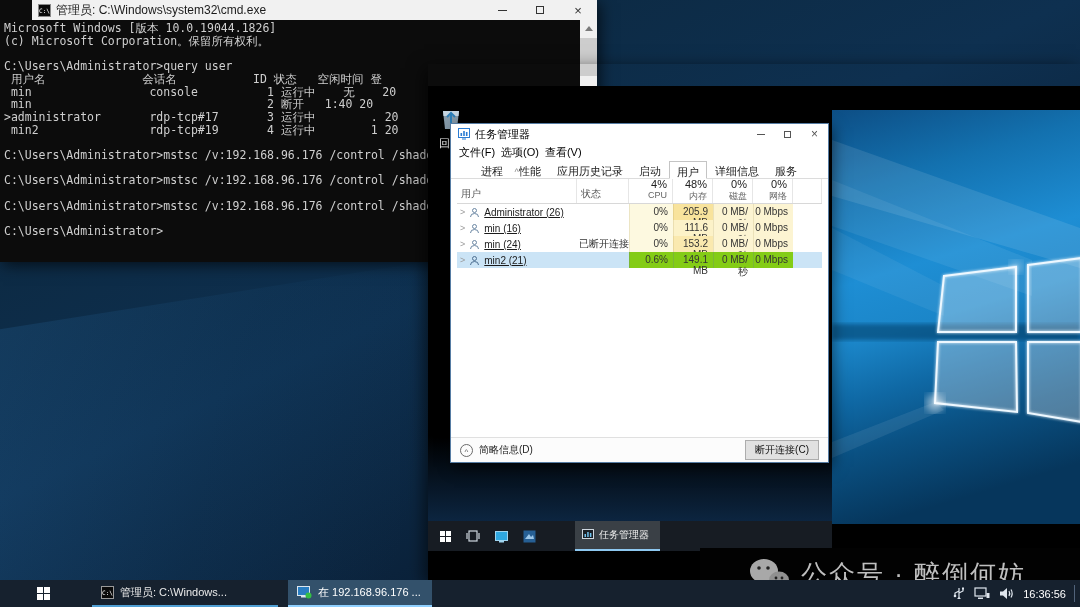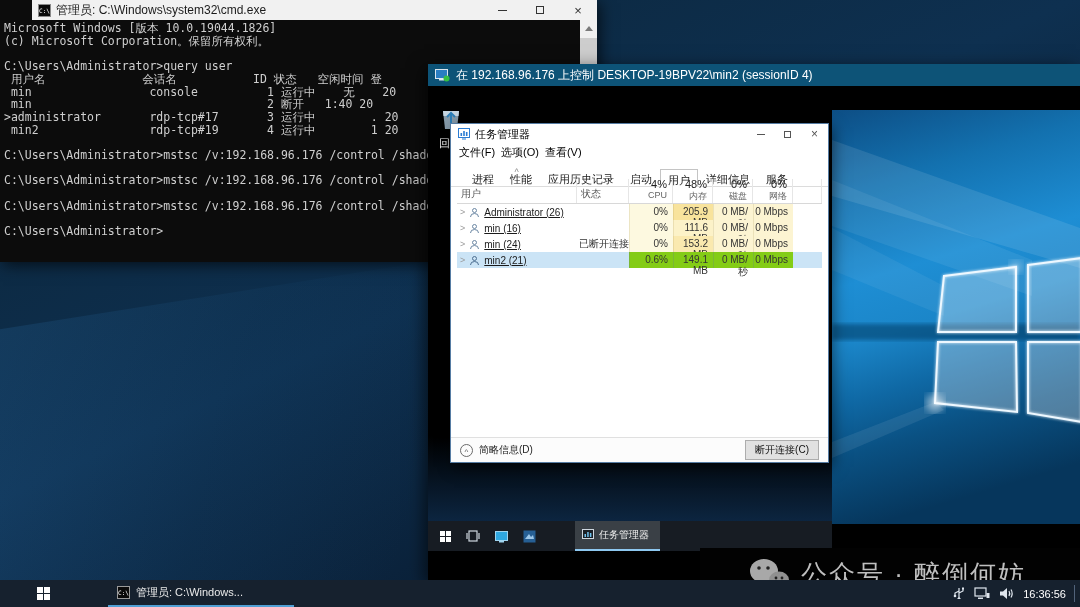--- a/index.html
+++ b/index.html
@@ -67,21 +67,21 @@
     border:1px solid #567ca3; box-shadow:4px 4px 14px rgba(0,0,0,.55); color:#111; z-index:2; }
   .tm-title { height:20px; display:flex; align-items:center; padding-left:7px; gap:5px; }
   .tm-title-text { font-size:11px; color:#000; }
   .tm-btns { position:absolute; right:0; top:0; display:flex; }
   .tm-btn { width:27px; height:20px; display:flex; align-items:center; justify-content:center; }
   .tm-btn .glyph-min { width:8px; background:#555; }
   .tm-btn .glyph-max { width:7px; height:7px; border-color:#555; }
   .tm-btn .glyph-close { font-size:12px; color:#555; }
   .tm-menu { height:16px; display:flex; gap:6px; padding-left:8px; align-items:center; }
   .tm-menu span { font-size:11px; color:#000; }
-  .tm-tabs { height:19px; display:flex; align-items:stretch; padding-left:13px; border-bottom:1px solid #dcdcdc;margin-top:8px; }
+  .tm-tabs { height:19px; display:flex; align-items:stretch; padding-left:22px; border-bottom:1px solid #dcdcdc; }
   .tm-tab { font-size:11px; color:#222; padding:3px 7px 2px 7px; border:1px solid transparent; }
   .tm-tab.active { border-color:#c4c4c4; border-bottom-color:#fff; background:#fff; position:relative; top:1px; }
   .tm-head { position:absolute; left:6px; top:55px; width:365px; height:25px; border-bottom:1px solid #d8d8d8;
     display:grid; grid-template-columns:120px 52px 44px 40px 40px 40px 29px; }
   .tm-head > div { border-right:1px solid #e6e6e6; position:relative; }
   .h-sort { position:absolute; top:-12px; left:0; width:100%; text-align:center; font-size:9px; color:#888; }
   .h-label { position:absolute; bottom:2px; left:4px; font-size:10px; color:#555; }
   .h-two { text-align:right; padding:0 5px; }
   .h-pct { font-size:11px; color:#222; display:block; margin-top:-1px; }
   .h-sub { font-size:9px; color:#666; display:block; }
@@ -110,21 +110,21 @@
   .wm { position:absolute; left:700px; top:548px; width:380px; height:53px; background:#020202; z-index:40;
     display:flex; align-items:center; gap:11px; padding-left:48px; }
   .wm-text { font-size:26px; color:#bfbfbf; letter-spacing:2px; white-space:nowrap; }
 
   
   .tb { position:absolute; left:0; top:580px; width:1080px; height:27px; background:#16212e; z-index:50; }
   .tb-start { position:absolute; left:20px; top:0; width:46px; height:27px; display:flex; align-items:center; justify-content:center; }
   .tb-btn { position:absolute; top:0; height:27px; display:flex; align-items:center; gap:6px; padding-left:9px;
     border-bottom:2px solid #4f9fd4; }
   .tb-btn span { font-size:11px; color:#eaeaea; white-space:nowrap; }
-  .tb-btn-cmd { left:108px; width:186px; }
+  .tb-btn-cmd { left:92px; width:186px; }
   .tb-btn-rdp { left:288px; width:144px; background:#33516b; border-bottom-color:#8fd0ff; }
   .tb-btn-rdp span { color:#fff; }
   .tb-cmd-ico { width:13px; height:13px; background:#0a0a0a; border:1px solid #9a9a9a; color:#fff;
     font-size:6px; line-height:11px; text-align:center; font-family:"DejaVu Sans Mono",monospace; }
   .tb-tray { position:absolute; right:14px; top:0; height:27px; display:flex; align-items:center; gap:9px; }
   .tb-clock { font-size:11px; color:#fff; }
   .tb-edge { position:absolute; right:5px; top:5px; bottom:5px; width:1px; background:#51637a; }
 </style>
 </head>
 <body>
@@ -169,28 +169,20 @@
       <div class="cmd-scroll">
         <div class="cmd-scroll-up">
             <div class="tri-up"></div>
           </div>
         <div class="cmd-thumb"></div>
       </div>
     </div>
   </div>
 
   <div class="rdp-win">
-    <div class="rdp-title">
-      <svg width="15" height="13" viewBox="0 0 15 13">
-        <rect x="0.5" y="0.5" width="12" height="9" fill="#2a7ec2" stroke="#dce6ee"></rect>
-        <rect x="4" y="10" width="5" height="1.5" fill="#dce6ee"></rect>
-        <circle cx="11.5" cy="9.5" r="3" fill="#35c045"></circle>
-      </svg>
-      <div class="rdp-title-text">在 192.168.96.176 上控制 DESKTOP-19BPV22\min2 (sessionID 4)</div>
-    </div>
 
     <div class="rdp-content">
 
       <div class="rbin">
         <svg width="26" height="27" viewBox="0 0 26 27">
           <path d="M5 7 L21 7 L19 25 L7 25 Z" fill="#9db6c8" opacity="0.85"></path>
           <path d="M5 7 L21 7 L20.5 12 L5.5 12 Z" fill="#c6d6e2"></path>
           <path d="M9 13 L13 9 L17 13 M13 9 L13 20" stroke="#2e7fb8" stroke-width="2" fill="none"></path>
         </svg>
         <div class="rbin-label">回</div>
@@ -433,20 +425,28 @@
           <div></div>
           <div></div>
           <div></div>
           <div></div>
         </div>
     </div>
     <div class="tb-btn tb-btn-cmd">
       <div class="tb-cmd-ico">C:\</div>
       <span>管理员: C:\Windows...</span>
     </div>
+    <div class="tb-btn tb-btn-rdp">
+      <svg width="15" height="13" viewBox="0 0 15 13">
+        <rect x="0.5" y="0.5" width="12" height="9" fill="#2a7ec2" stroke="#dce6ee"></rect>
+        <rect x="4" y="10" width="5" height="1.5" fill="#dce6ee"></rect>
+        <circle cx="11.5" cy="9.5" r="3" fill="#35c045"></circle>
+      </svg>
+      <span>在 192.168.96.176 ...</span>
+    </div>
     <div class="tb-tray">
       <svg width="12" height="14" viewBox="0 0 12 14">
         <path d="M6 1 L6 11 M6 4 L2 6 L2 8 M6 6 L10 4 L10 2" stroke="#dfe6ee" stroke-width="1.2" fill="none"></path>
         <circle cx="2" cy="9" r="1.3" fill="#dfe6ee"></circle>
           <rect x="9" y="0.5" width="2" height="2" fill="#dfe6ee"></rect>
         <path d="M6 10 L4 12 L8 12 Z" fill="#dfe6ee"></path>
       </svg>
       <svg width="16" height="13" viewBox="0 0 16 13">
         <rect x="1" y="1" width="11" height="8" fill="none" stroke="#dfe6ee" stroke-width="1.2"></rect>
         <rect x="4" y="10.5" width="5" height="1.5" fill="#dfe6ee"></rect>

